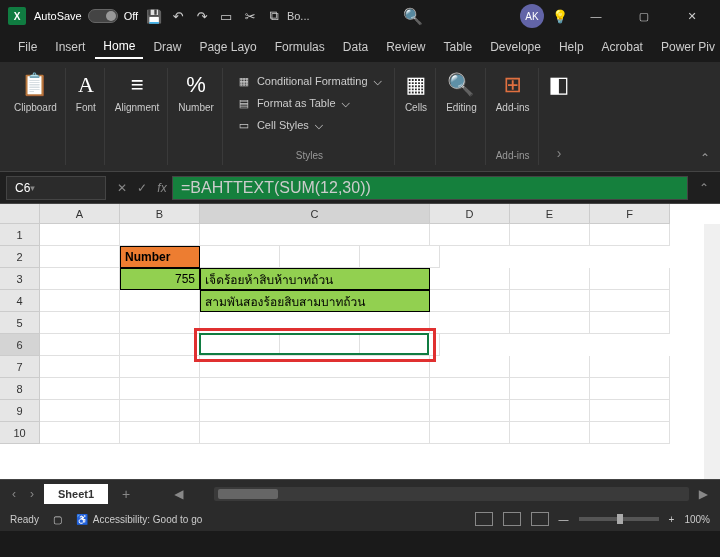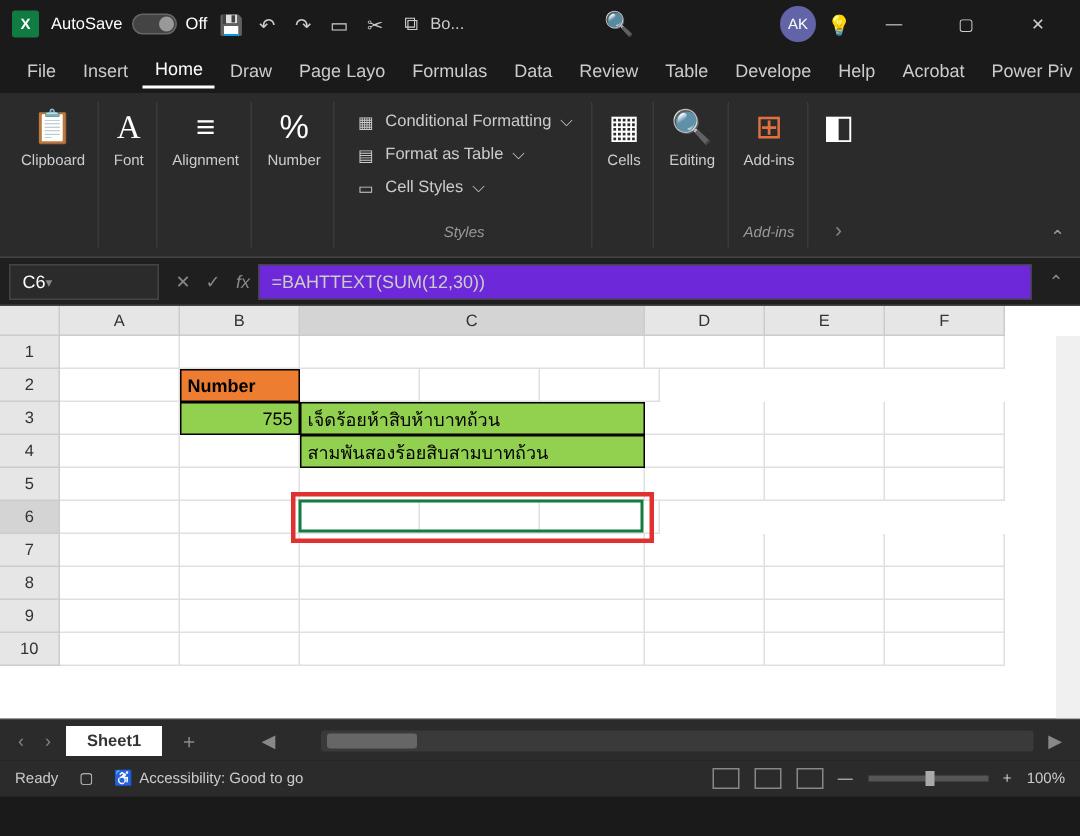--- a/index.html
+++ b/index.html
@@ -19,26 +19,26 @@
 .tab.active { border-bottom: 2px solid #fff; color: #fff; }
 .ribbon { height: 110px; background: #2b2b2b; display: flex; padding: 6px; gap: 2px; border-bottom: 1px solid #444; position: relative; }
 .ribbon-group { display: flex; flex-direction: column; align-items: center; justify-content: space-between; padding: 4px 8px; border-right: 1px solid #3a3a3a; }
 .ribbon-group:last-child { border-right: none; }
 .ribbon-big { display: flex; flex-direction: column; align-items: center; gap: 4px; cursor: pointer; }
 .ribbon-icon { font-size: 22px; }
 .ribbon-label { font-size: 10px; color: #ccc; text-align: left; }
 .ribbon-stack { display: flex; flex-direction: column; gap: 4px; font-size: 11px; color: #ccc; }
 .ribbon-item { display: flex; align-items: center; gap: 6px; cursor: pointer; padding: 2px 4px; white-space: nowrap; }
 .ribbon-small-icon { width: 14px; height: 14px; display: inline-flex; align-items: center; justify-content: center; }
-.ribbon-group-label { font-size: 10px; color: #999; margin-top: auto; font-style: italic; }
+.ribbon-group-label { font-size: 10px; color: #999; margin-top: auto; }
 .ribbon-collapse { position: absolute; right: 10px; bottom: 6px; color: #999; font-size: 12px; cursor: pointer; }
 .formula-bar { height: 32px; background: #1f1f1f; display: flex; align-items: center; border-bottom: 1px solid #444; }
 .name-box { width: 100px; height: 24px; background: #2b2b2b; border: 1px solid #444; margin: 0 6px; padding: 0 8px; display: flex; align-items: center; justify-content: flex-start; font-size: 12px; }
 .fb-btn { width: 20px; color: #888; text-align: center; font-size: 12px; cursor: pointer; }
-.formula-input { flex: 1; height: 24px; background: #6d28d9; border: 1px solid #444; margin-right: 6px; padding: 0 8px; display: flex; align-items: center; font-size: 12px; color: #ccc; }
+.formula-input { flex: 1; height: 24px; background: #15803d; border: 1px solid #444; margin-right: 6px; padding: 0 8px; display: flex; align-items: center; font-size: 16px; color: #ccc; }
 .grid-area { height: 275px; background: #fff; position: relative; overflow: hidden; }
 .corner { position: absolute; left: 0; top: 0; width: 40px; height: 20px; background: #e6e6e6; border-right: 1px solid #ccc; border-bottom: 1px solid #ccc; }
 .col-headers { position: absolute; left: 40px; top: 0; height: 20px; display: flex; }
 .col-h { background: #e6e6e6; border-right: 1px solid #ccc; border-bottom: 1px solid #ccc; display: flex; align-items: center; justify-content: center; font-size: 11px; color: #333; }
 .col-h.active { background: #d4d4d4; }
 .row-headers { position: absolute; left: 0; top: 20px; width: 40px; }
 .row-h { height: 22px; background: #e6e6e6; border-right: 1px solid #ccc; border-bottom: 1px solid #ccc; display: flex; align-items: center; justify-content: center; font-size: 11px; color: #333; }
 .row-h.active { background: #d4d4d4; }
 .cells { position: absolute; left: 40px; top: 20px; }
 .cell-row { display: flex; height: 22px; }

